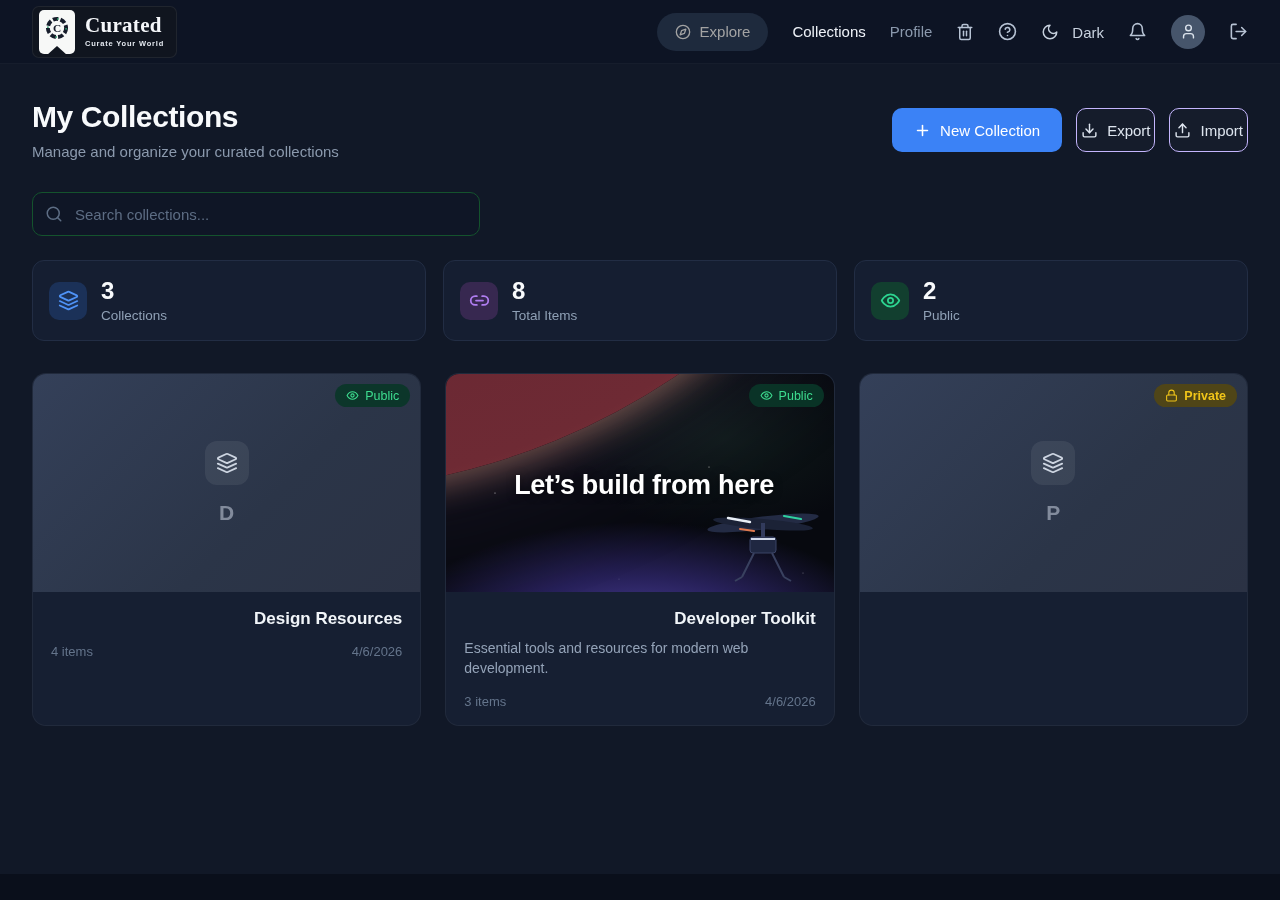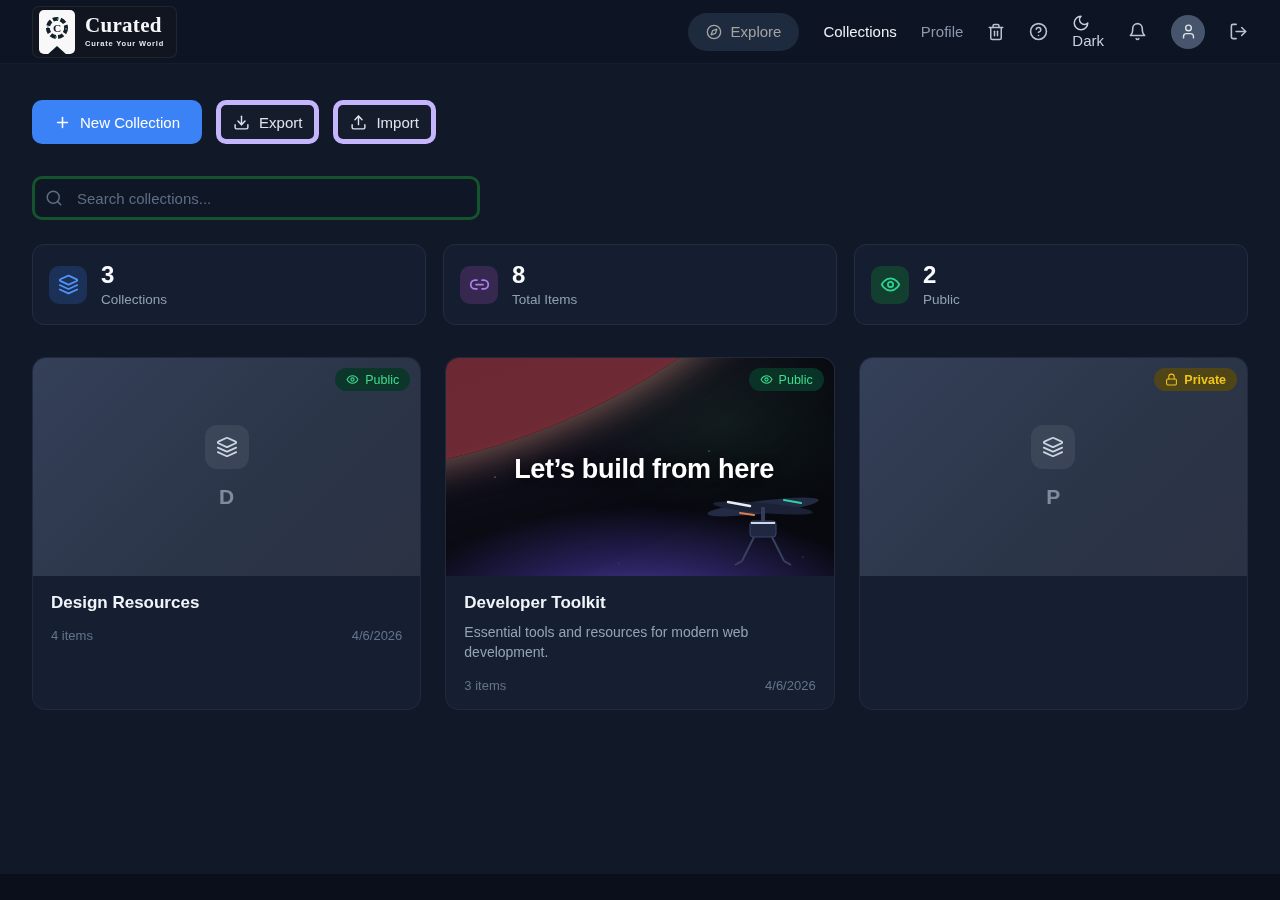--- a/index.html
+++ b/index.html
@@ -41,36 +41,36 @@
 
   .nav-right { display:flex; align-items:center; gap:24px; }
   .pill {
     display:flex; align-items:center; gap:9px;
     background:#1e2a3d; border-radius:999px; height:38px; padding:0 18px;
     color:#a3a3a3; font-size:15px; cursor:pointer; border:none;
   }
   .nav-link { font-size:15px; color:#eef2f8; font-weight:500; cursor:pointer; text-decoration:none; }
   .nav-link.muted { color:#8b99ad; font-weight:400; }
   .icon-btn { background:none; border:none; color:#b7c3d4; cursor:pointer; padding:0; display:flex; align-items:center; }
-  .theme-toggle { display:flex; align-items:flex-start; gap:0; color:#c7d1de; font-size:15px; cursor:pointer; background:none; border:none;flex-direction:column; }
+  .theme-toggle { display:flex; align-items:flex-end; gap:13px; color:#c7d1de; font-size:15px; cursor:pointer; background:none; border:none; }
   .avatar { width:34px; height:34px; border-radius:50%; background:#46556b; display:flex; align-items:center; justify-content:center; color:#dbe3ec; cursor:pointer; border:none; }
 
   
   .main { flex:1; padding:36px 32px 0; }
   .header-row { display:flex; justify-content:space-between; align-items:center; }
   .page-title { font-size:30px; font-weight:700; color:#f8fafc; letter-spacing:-.4px; }
   .page-subtitle { font-size:15px; color:#8b99ad; margin-top:9px; }
   .actions { display:flex; gap:14px; }
   .btn { display:flex; align-items:center; gap:9px; height:44px; border-radius:10px; font-size:15px; cursor:pointer; font-family:inherit; }
   .btn-primary { background:#3b82f6; color:#ffffff; border:none; padding:0 22px; font-weight:500; }
-  .btn-ghost { background:rgba(255,255,255,0.02); color:#dde4ee; border:5px solid #c4b5fd; padding:0 12px; }
+  .btn-ghost { background:rgba(255,255,255,0.02); color:#dde4ee; border:1px solid #c4b5fd; padding:0 4px; }
 
   .search-wrap { position:relative; width:448px; margin-top:32px; }
   .search-input {
-    width:100%; height:44px; background:#0f1626; border:3px solid #14532d; border-radius:10px;
+    width:100%; height:44px; background:#0f1626; border:1px solid #14532d; border-radius:10px;
     padding:0 14px 0 42px; color:#dbe3ee; font-size:15px; font-family:inherit; outline:none;
   }
   .search-input::placeholder { color:#5d6d84; }
   .search-icon { position:absolute; left:13px; top:13px; color:#5d6d84; }
 
   
   .stats-grid { display:grid; grid-template-columns:repeat(3,1fr); gap:17px; margin-top:24px; }
   .stat-card {
     background:#151e31; border:1px solid #222d44; border-radius:12px;
     height:81px; display:flex; align-items:center; gap:14px; padding:0 16px;
@@ -126,21 +126,21 @@
   .badge {
     position:absolute; top:10px; right:10px;
     display:flex; align-items:center; gap:6px;
     height:23px; padding:0 11px; border-radius:999px;
     font-size:12.5px; font-weight:500;
   }
   .badge-public { background:rgba(10,54,40,0.92); color:#3ddc8f; }
   .badge-private { background:rgba(82,70,20,0.92); color:#f0c419;font-weight:bold; }
 
   .card-body { padding:17px 18px 16px; }
-  .card-title { font-size:17px; font-weight:700; color:#f1f5f9; }
+  .card-title { font-size:17px; font-weight:700; color:#f1f5f9;text-align:right; }
   .card-desc { font-size:14px; color:#94a3b8; margin-top:9px; line-height:1.45; }
   .card-footer { display:flex; justify-content:space-between; margin-top:15px; font-size:13px; color:#64748b; }
 
   .footer { flex:0 0 26px; background:#0a0f1b; }
 </style>
 </head>
 <body>
 
 <div class="nav">
   <div class="logo-box">
@@ -207,20 +207,24 @@
           <polyline points="16 17 21 12 16 7"></polyline>
           <line x1="21" y1="12" x2="9" y2="12"></line>
       </svg>
     </button>
   </div>
 </div>
 
 <div class="main">
 
   <div class="header-row">
+    <div>
+      <div class="page-title">My Collections</div>
+      <div class="page-subtitle">Manage and organize your curated collections</div>
+    </div>
     <div class="actions">
       <button class="btn btn-primary">
         <svg width="17" height="17" viewBox="0 0 24 24" fill="none" stroke="currentColor" stroke-width="2.2" stroke-linecap="round">
           <line x1="12" y1="5" x2="12" y2="19"></line>
             <line x1="5" y1="12" x2="19" y2="12"></line>
         </svg>
         <span>New Collection</span>
       </button>
       <button class="btn btn-ghost">
         <svg width="17" height="17" viewBox="0 0 24 24" fill="none" stroke="currentColor" stroke-width="2" stroke-linecap="round" stroke-linejoin="round">

